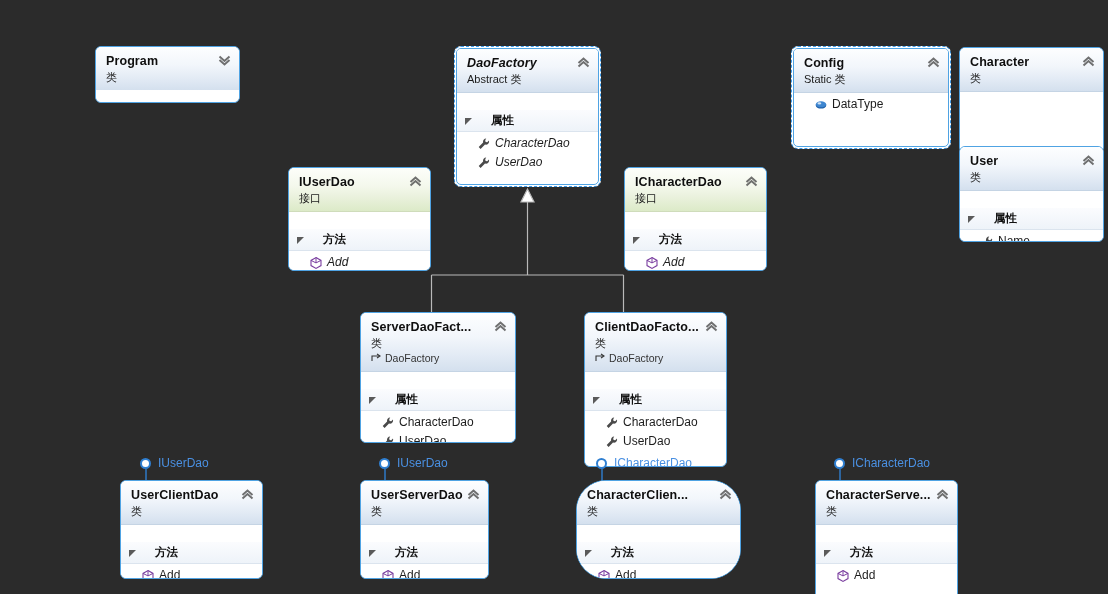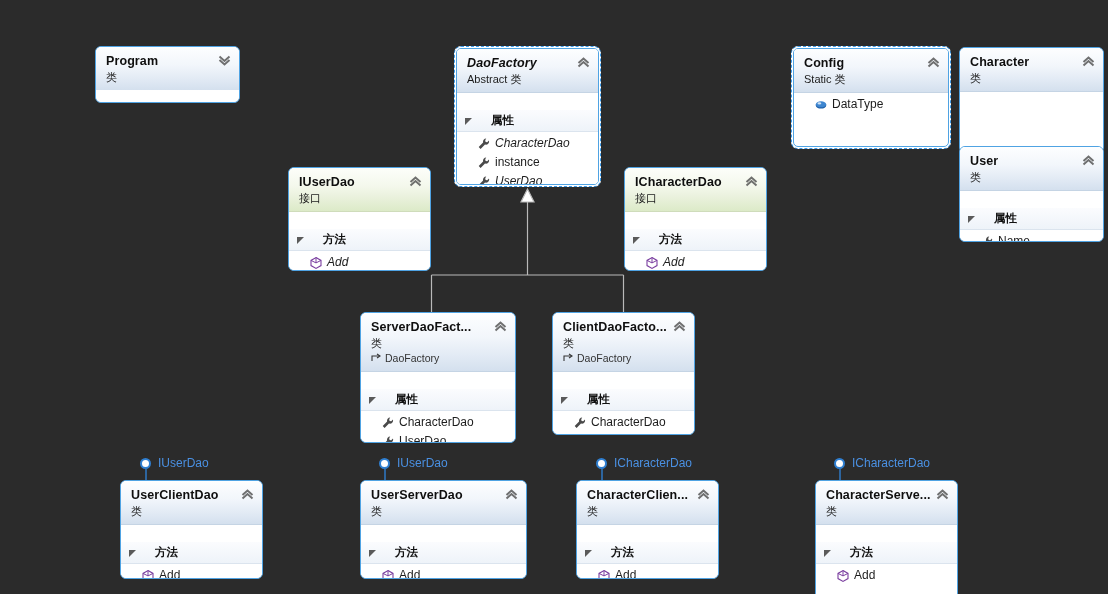--- a/index.html
+++ b/index.html
@@ -150,26 +150,20 @@
         </svg>
         <span class="lbl">属性</span>
       </div>
       <div class="members">
         <div class="member ital">
           <svg class="mi" viewBox="0 0 14 14">
             <path d="M9.2 1.6a3.2 3.2 0 0 0-3.1 4l-4.4 4.4 1.9 1.9 4.4-4.4a3.2 3.2 0 0 0 4-4l-1.8 1.8-1.6-.4-.4-1.6z" fill="#4a4a4a"></path>
           </svg>
           <span>CharacterDao</span>
         </div>
-        <div class="member">
-          <svg class="mi" viewBox="0 0 14 14">
-            <path d="M9.2 1.6a3.2 3.2 0 0 0-3.1 4l-4.4 4.4 1.9 1.9 4.4-4.4a3.2 3.2 0 0 0 4-4l-1.8 1.8-1.6-.4-.4-1.6z" fill="#4a4a4a"></path>
-          </svg>
-          <span>instance</span>
-        </div>
         <div class="member ital">
           <svg class="mi" viewBox="0 0 14 14">
             <path d="M9.2 1.6a3.2 3.2 0 0 0-3.1 4l-4.4 4.4 1.9 1.9 4.4-4.4a3.2 3.2 0 0 0 4-4l-1.8 1.8-1.6-.4-.4-1.6z" fill="#4a4a4a"></path>
           </svg>
           <span>UserDao</span>
         </div>
       </div>
     </div>
   </div>
 
@@ -326,21 +320,21 @@
         <div class="member">
           <svg class="mi" viewBox="0 0 14 14">
             <path d="M9.2 1.6a3.2 3.2 0 0 0-3.1 4l-4.4 4.4 1.9 1.9 4.4-4.4a3.2 3.2 0 0 0 4-4l-1.8 1.8-1.6-.4-.4-1.6z" fill="#4a4a4a"></path>
           </svg>
           <span>UserDao</span>
         </div>
       </div>
     </div>
   </div>
 
-  <div class="node" style="left:552px;top:312px;width:143px;height:123px;">
+  <div class="node" style="left:584px;top:312px;width:143px;height:155px;">
     <div class="inner">
       <div class="hdr">
         <div class="title">ClientDaoFacto...</div>
         <div class="subtitle">类</div>
         <div class="basetype">
           <svg style="width:10px;height:10px;flex:none;" viewBox="0 0 10 10">
             <path d="M1 8 L1 3 L8 3" stroke="#333" stroke-width="1.1" fill="none"></path>
             <path d="M6 1 L9 3 L6 5" stroke="#333" stroke-width="1.1" fill="none"></path>
           </svg>
           <span>DaoFactory</span>
@@ -426,21 +420,21 @@
           <svg class="mi" viewBox="0 0 14 14">
             <path d="M7 1.6 L12 4.4 L12 9.6 L7 12.4 L2 9.6 L2 4.4 Z" fill="#ffffff" stroke="#7b3fa0" stroke-width="1.1"></path>
             <path d="M7 1.6 L7 6.9 M7 6.9 L2 4.4 M7 6.9 L12 4.4" stroke="#7b3fa0" stroke-width="1"></path>
           </svg>
           <span>Add</span>
         </div>
       </div>
     </div>
   </div>
 
-  <div class="node" style="left:360px;top:480px;width:167px;height:99px;">
+  <div class="node" style="left:360px;top:480px;width:129px;height:99px;">
     <div class="inner">
       <div class="hdr">
         <div class="title">UserServerDao</div>
         <div class="subtitle">类</div>
         <svg class="chev" viewBox="0 0 13 11">
           <path d="M1.5 6 L6.5 1.5 L11.5 6" stroke="#4a4a4a" stroke-width="2" fill="none"></path>
           <path d="M1.5 9.5 L6.5 5 L11.5 9.5" stroke="#4a4a4a" stroke-width="2" fill="none"></path>
         </svg>
       </div>
       <div class="section">
@@ -454,21 +448,21 @@
           <svg class="mi" viewBox="0 0 14 14">
             <path d="M7 1.6 L12 4.4 L12 9.6 L7 12.4 L2 9.6 L2 4.4 Z" fill="#ffffff" stroke="#7b3fa0" stroke-width="1.1"></path>
             <path d="M7 1.6 L7 6.9 M7 6.9 L2 4.4 M7 6.9 L12 4.4" stroke="#7b3fa0" stroke-width="1"></path>
           </svg>
           <span>Add</span>
         </div>
       </div>
     </div>
   </div>
 
-  <div class="node" style="left:576px;top:480px;width:143px;height:99px;">
+  <div class="node" style="left:576px;top:480px;width:165px;height:99px;border-radius:30px;">
     <div class="inner">
       <div class="hdr">
         <div class="title">CharacterClien...</div>
         <div class="subtitle">类</div>
         <svg class="chev" viewBox="0 0 13 11">
           <path d="M1.5 6 L6.5 1.5 L11.5 6" stroke="#4a4a4a" stroke-width="2" fill="none"></path>
           <path d="M1.5 9.5 L6.5 5 L11.5 9.5" stroke="#4a4a4a" stroke-width="2" fill="none"></path>
         </svg>
       </div>
       <div class="section">

